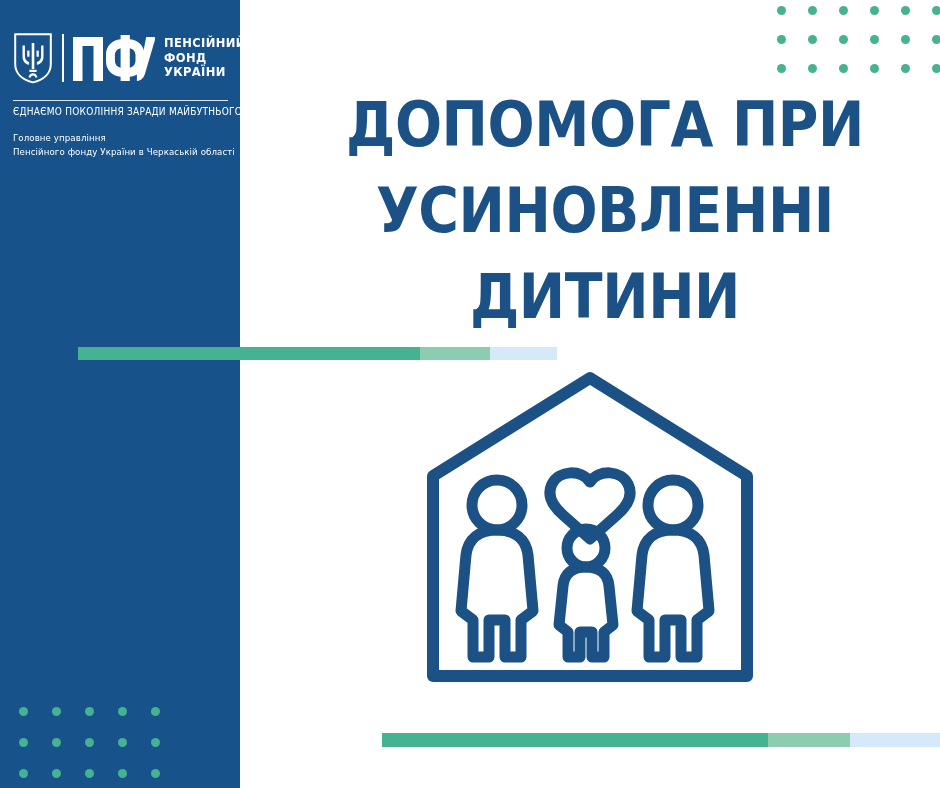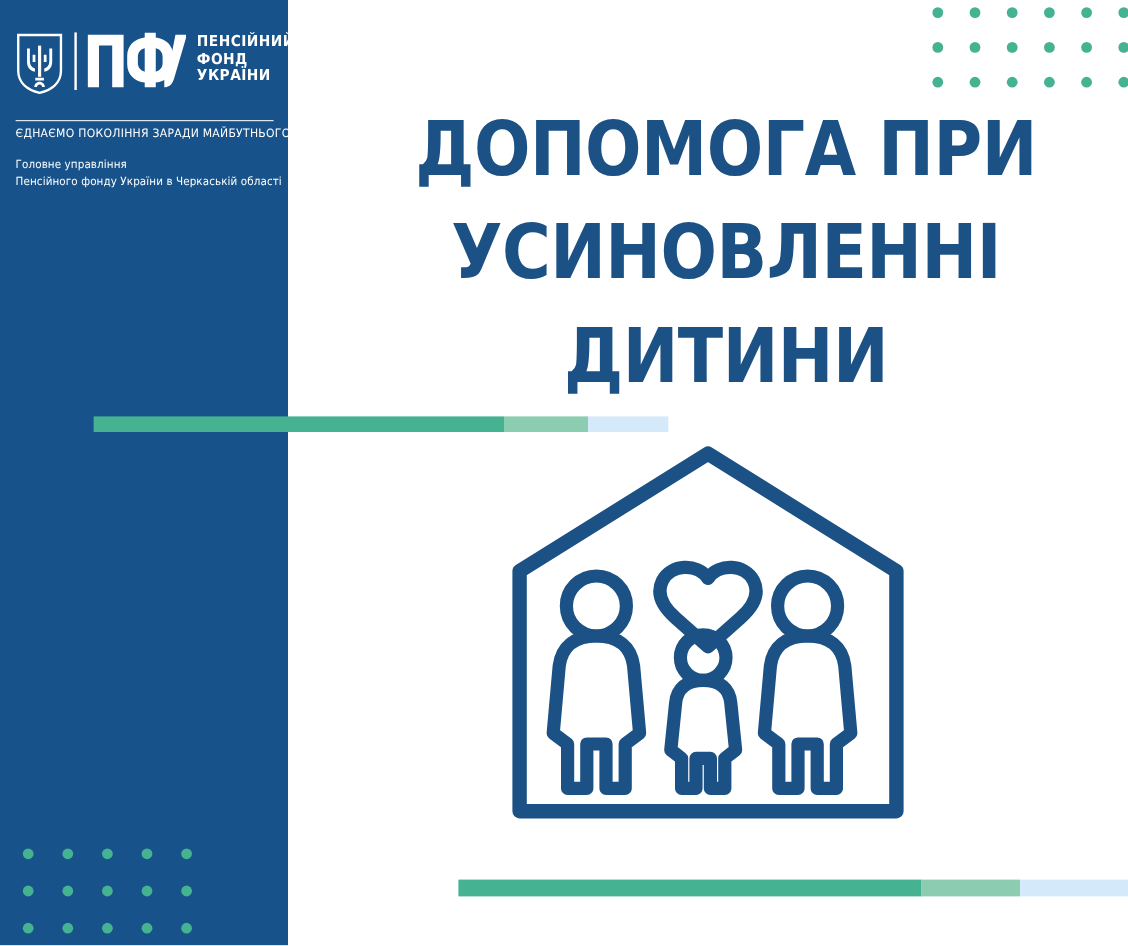--- a/index.html
+++ b/index.html
@@ -30,21 +30,21 @@
   }
 
   
   .logo-lockup {
     position: absolute;
     left: 13px;
     top: 27px;
     width: 220px;
     height: 62px;
     display: flex;
-    align-items: flex-start;
+    align-items: center;
   }
   .emblem {
     width: 40px;
     height: 52px;
     flex: 0 0 auto;
   }
   .logo-divider {
     width: 2px;
     height: 48px;
     background: #ffffff;

